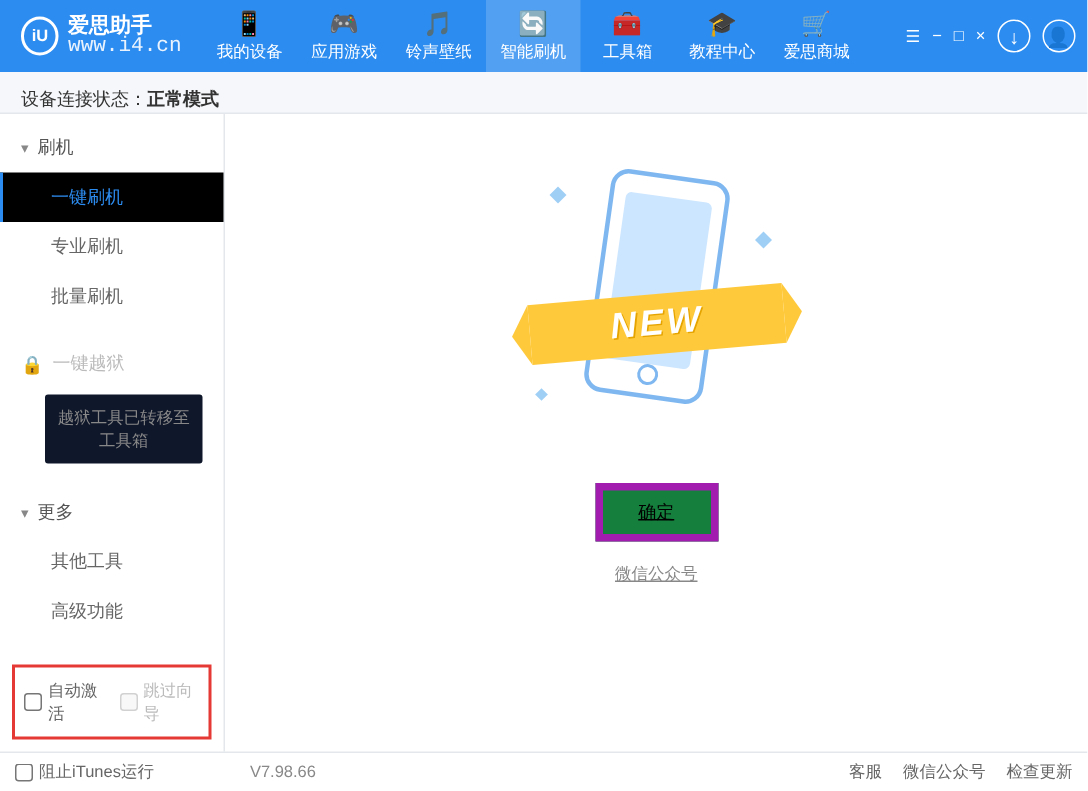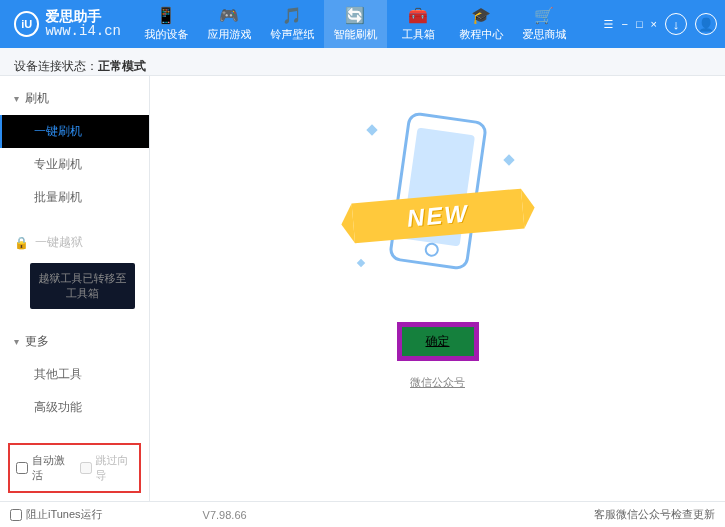--- a/index.html
+++ b/index.html
@@ -56,23 +56,23 @@
   .new-ribbon::after { right: -12px; border-left: 12px solid #ffc93c; }
   .new-text { color: #fff; font-weight: 900; font-size: 24px; font-style: italic; letter-spacing: 2px; text-shadow: 1px 1px 0 #e6a400; }
   
   .result-text { margin-top: 16px; font-size: 15px; color: #333; }
   .ok-btn { margin-top: 16px; padding: 6px 24px; border: 5px solid #a21caf; background: #15803d; cursor: pointer; font-size: 12px; text-decoration: underline; }
   .log-link { margin-top: 14px; font-size: 11px; color: #888; text-decoration: underline; cursor: pointer; }
   
   
   .footer { height: 26px; border-top: 1px solid #e4e8ec; display: flex; align-items: center; padding: 0 10px; font-size: 11px; color: #666; }
   .footer .chk { font-size: 11px; }
-  .footer-right { margin-left: auto; display: flex; }
+  .footer-right { margin-left: auto; display: flex; gap: 14px; }
   .footer-link { cursor: pointer; }
-  .version { margin-left: 100px; color: #888; }
+  .version { margin-left: 64px; color: #888; }
 </style>
 </head>
 <body>
 
 <div class="header">
   <div class="logo-box">
     <div class="logo-circle">iU</div>
     <div class="logo-text">
       <div class="logo-title">爱思助手</div>
       <div class="logo-url">www.i4.cn</div>

